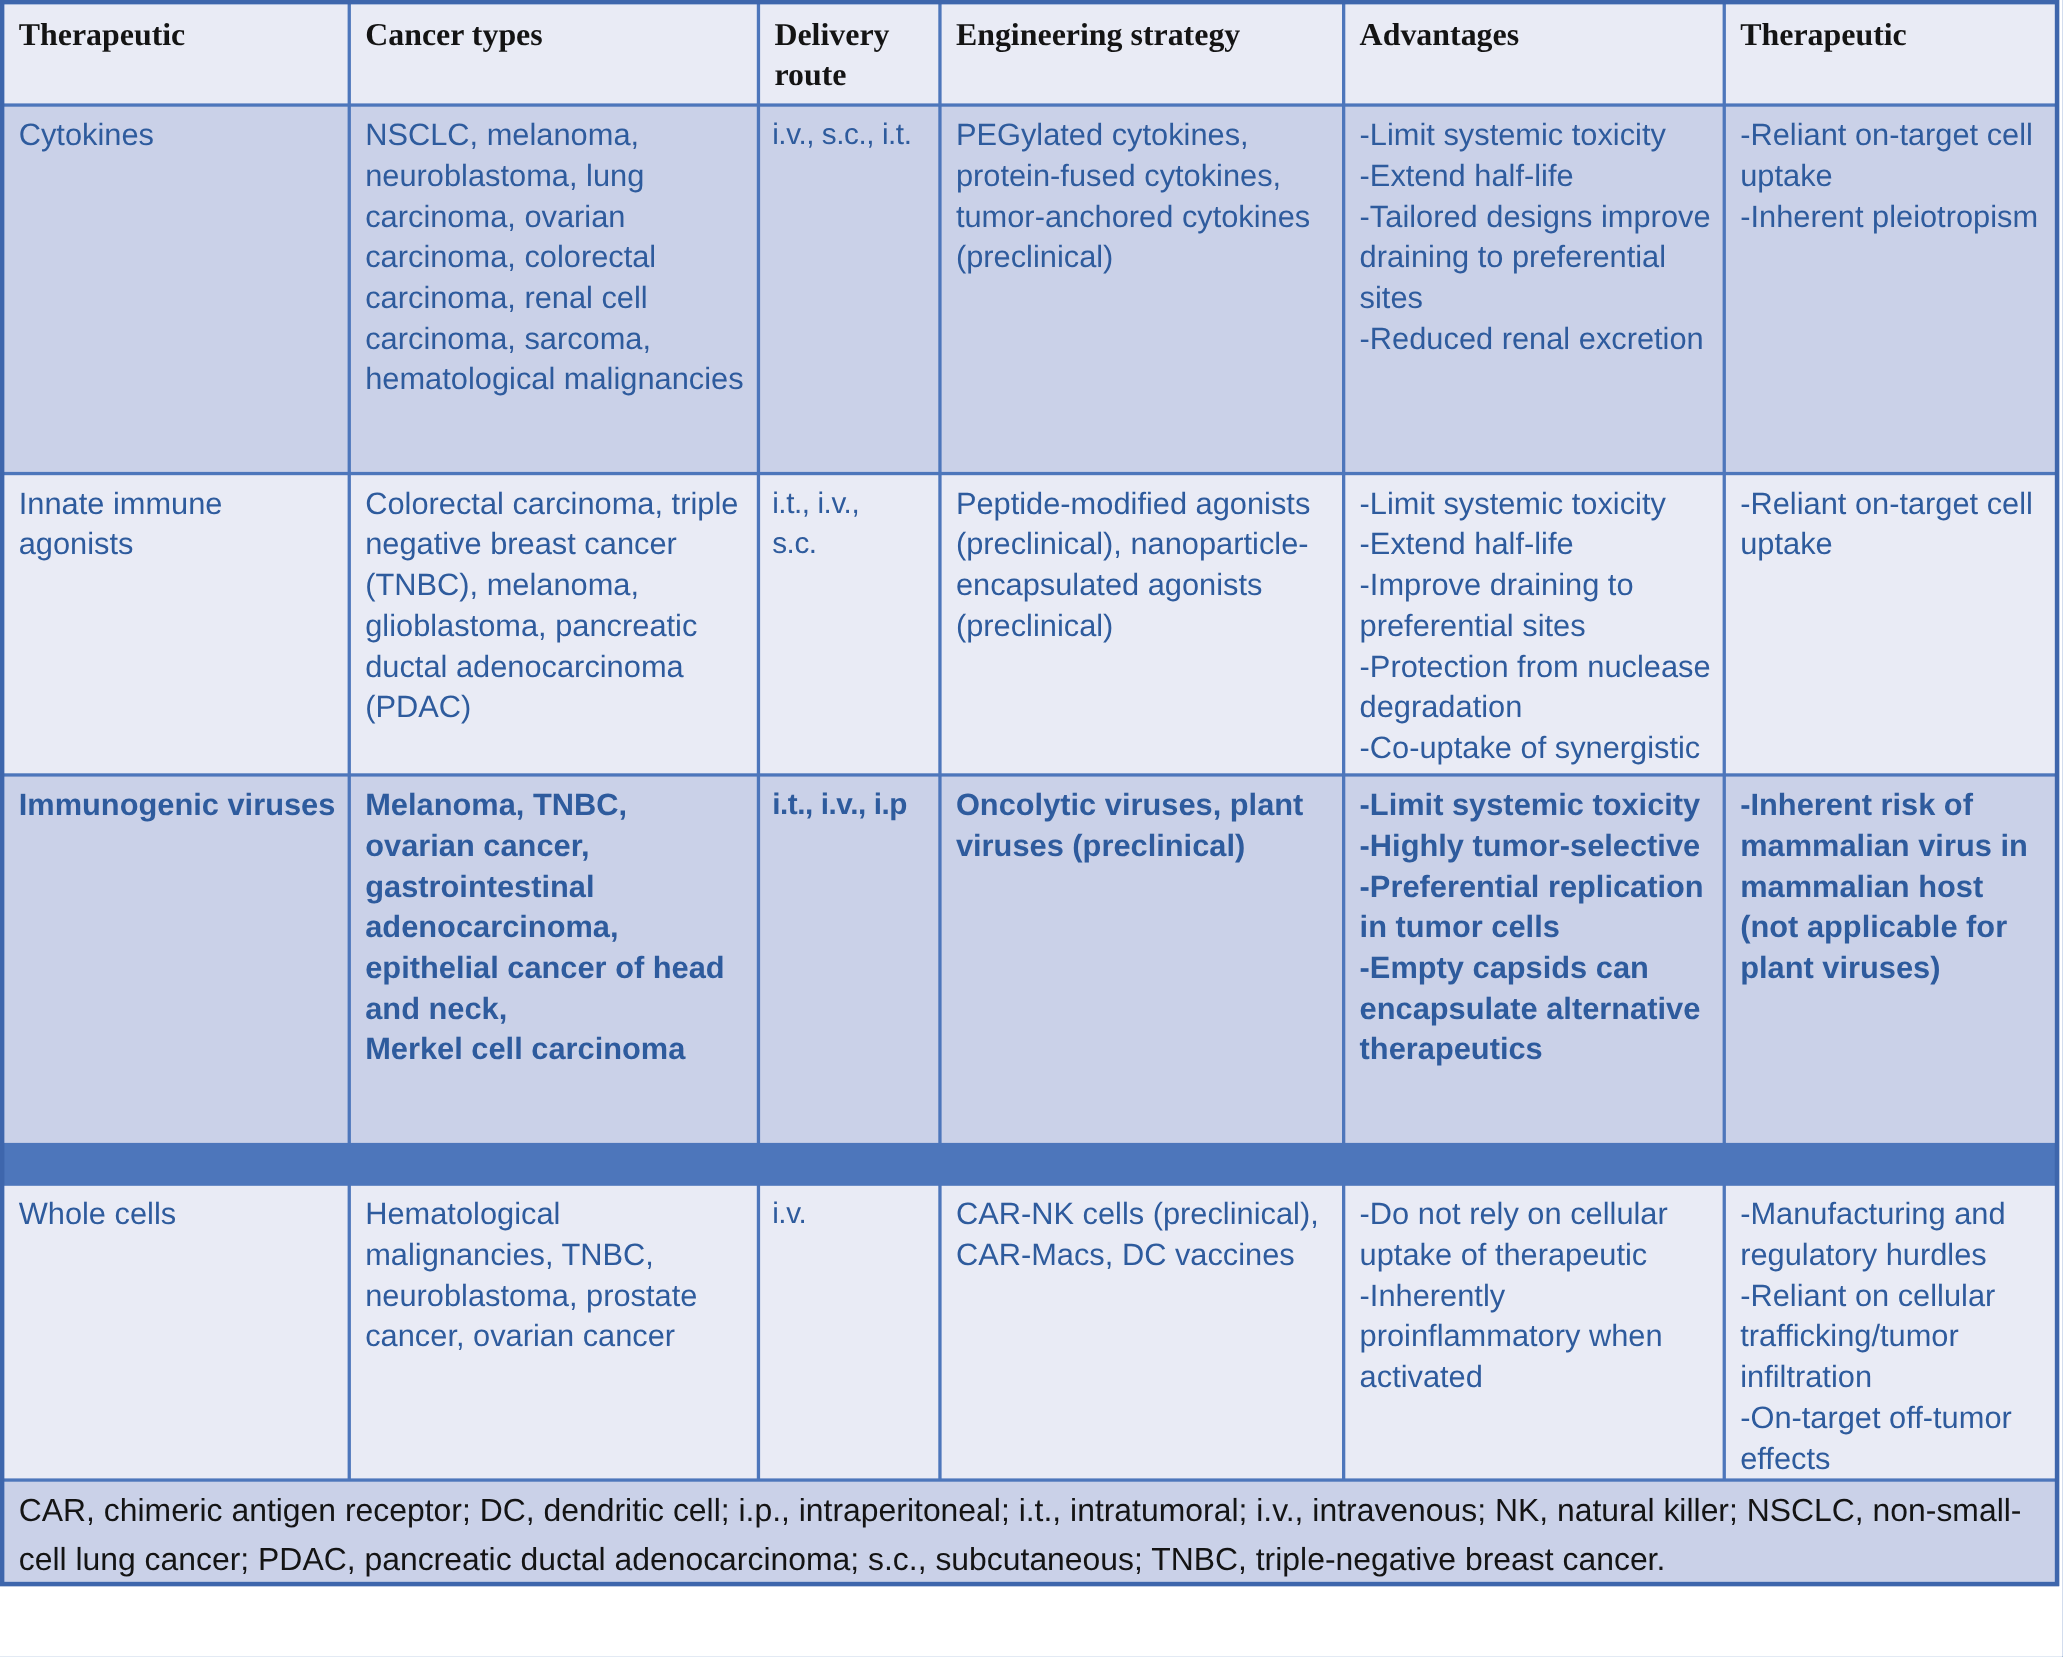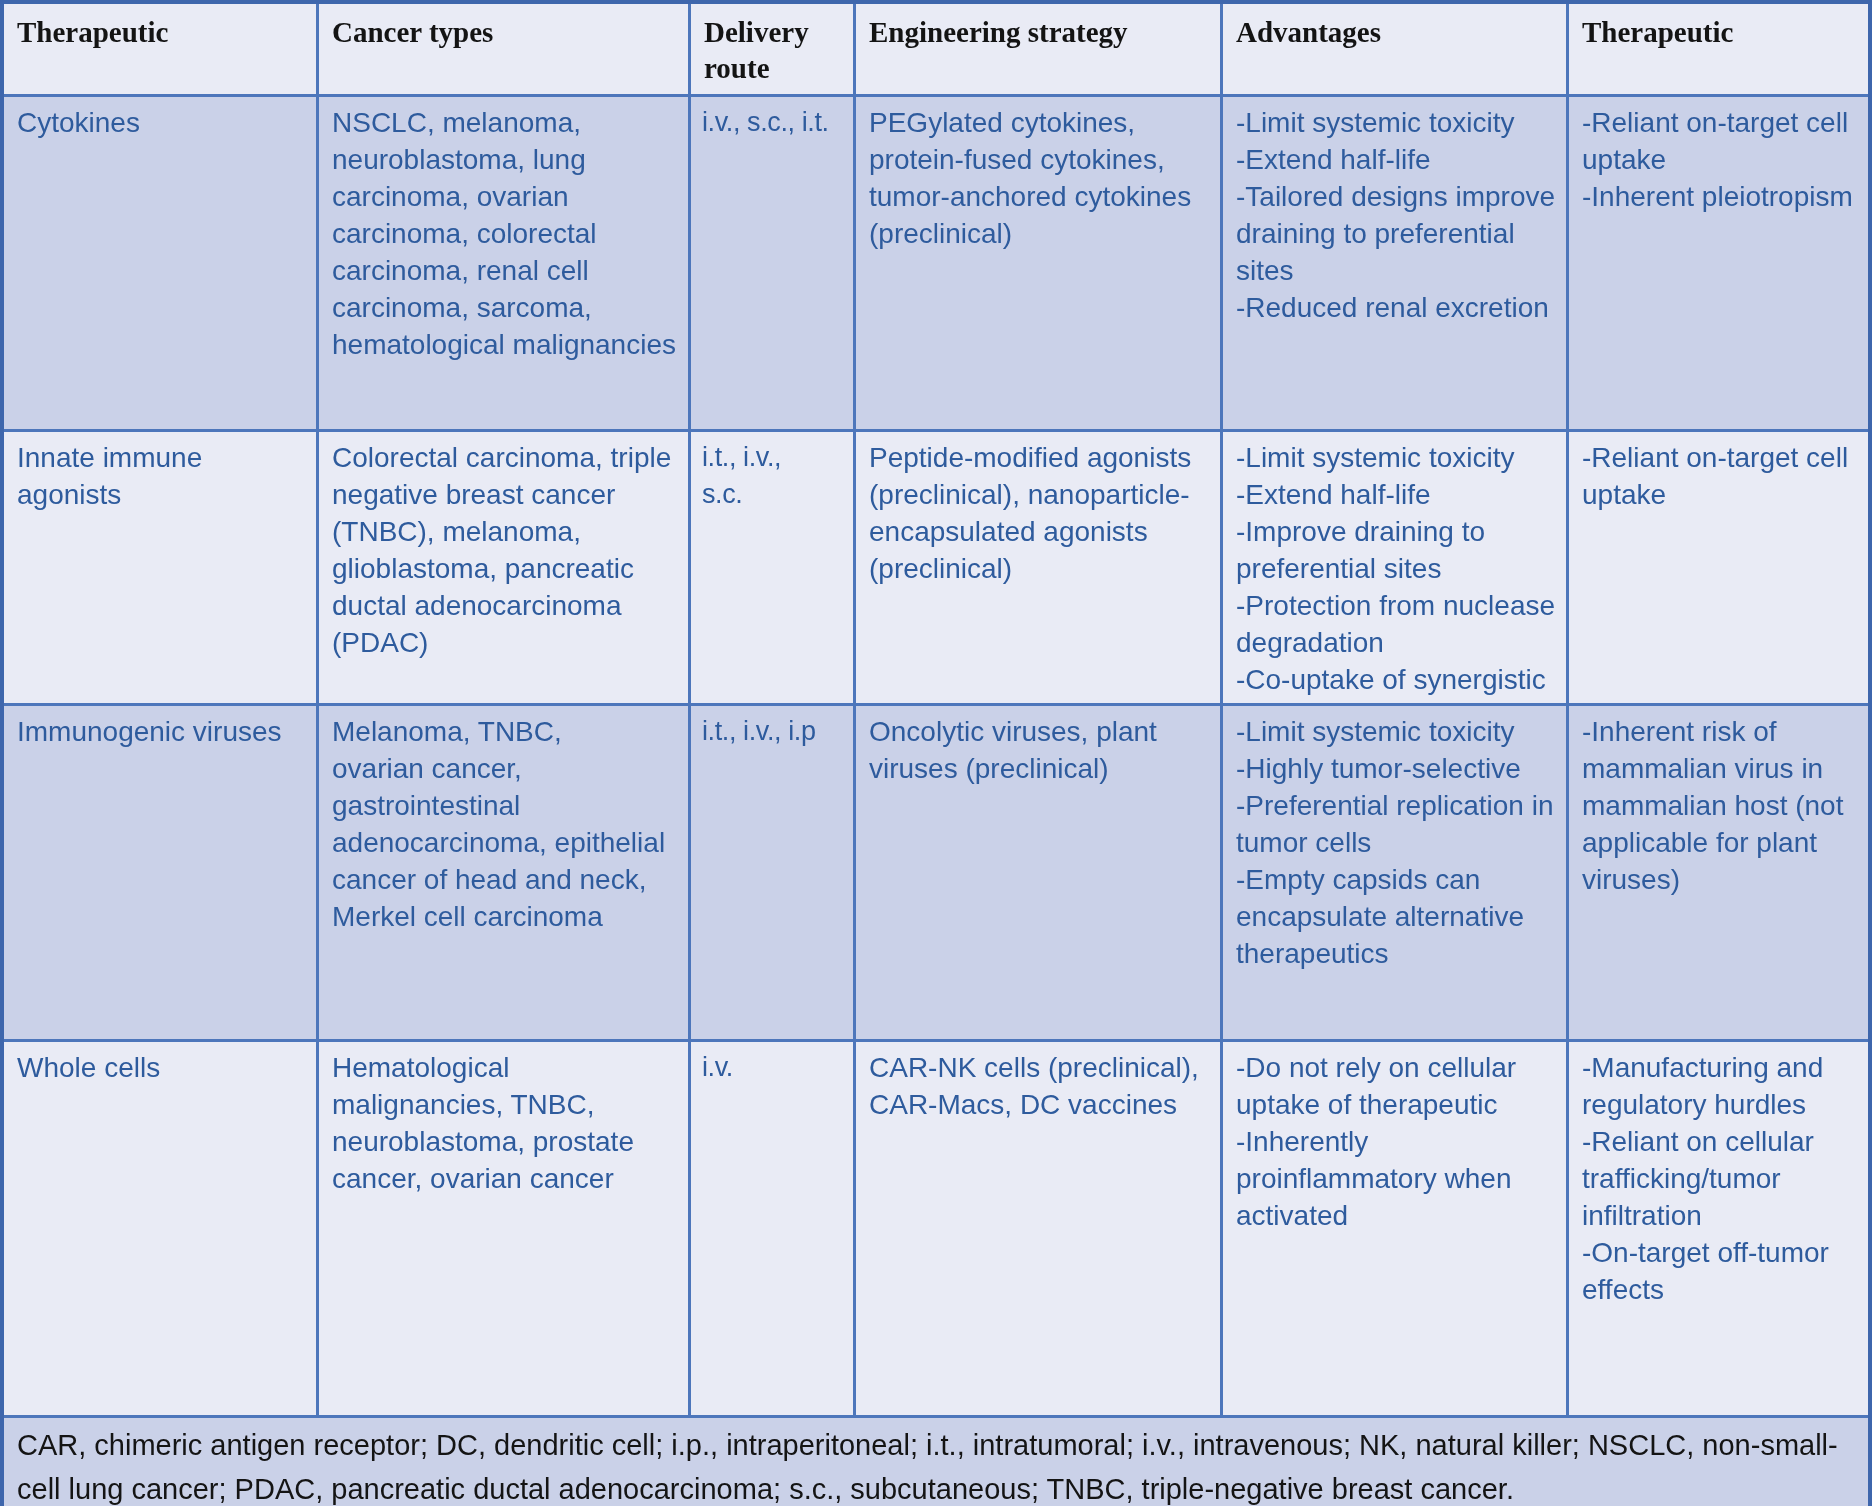--- a/index.html
+++ b/index.html
@@ -39,22 +39,22 @@
     line-height: 36px;
     padding-top: 10px;
     white-space: normal;
     font-family: Liberation Serif, serif;
   }
   .bg-light { background: #e9ebf5; }
   .bg-dark  { background: #cad1e8; }
   .rh { height: 90px; }
   .r1 { height: 332px; }
   .r2 { height: 271px; }
-  .r3 { height: 333px; }
-  .r4 { height: 373px; }
+  .r3 { height: 333px; font-weight: bold; }
+  .r4 { height: 266px; margin-top: 36px; }
   .delivery {
     white-space: pre;
     font-size: 27px;
     letter-spacing: -0.4px;
     padding-left: 11px;
     padding-right: 2px;
   }
   .footer-cell {
     grid-column: 1 / -1;
     height: 91px;

